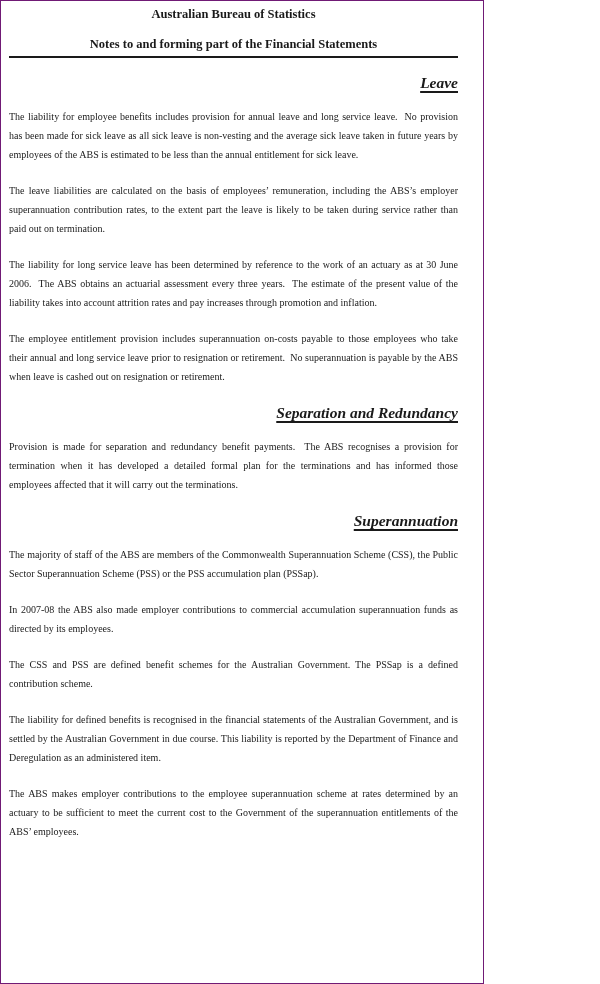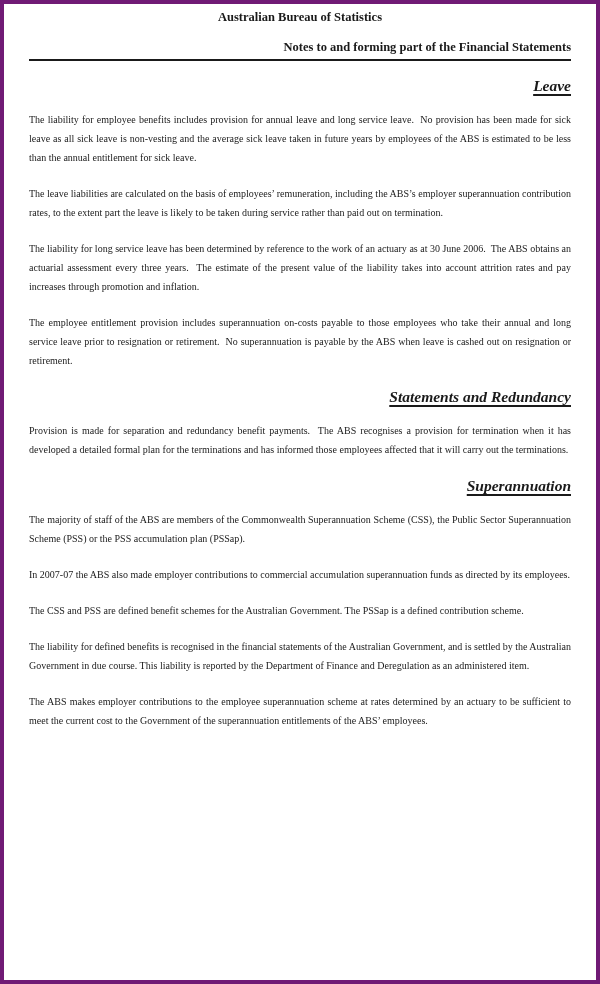--- a/index.html
+++ b/index.html
@@ -2,42 +2,42 @@
 <html><head>
 <meta charset="utf-8">
 <style>
   html, body {
     margin: 0;
     padding: 0;
     background: #ffffff;
   }
   .page {
     position: relative;
-    width: 600px;
+    width: 484px;
     height: 984px;
     box-sizing: border-box;
     background: #ffffff;
-    border: 4px solid #701a75;
-    padding: 6px 25px 0 25px;
+    border: 1px solid #701a75;
+    padding: 6px 25px 0 8px;
     font-family: "Liberation Serif", "DejaVu Serif", serif;
     color: #1a1a1a;
     overflow: hidden;
   }
   .doc-title {
     font-size: 12.5px;
     line-height: 15px;
     font-weight: bold;
     text-align: center;
     margin: 0 0 15px 0;
   }
   .doc-subtitle {
     font-size: 12.5px;
     line-height: 15px;
     font-weight: bold;
-    text-align: right;
+    text-align: center;
     padding-bottom: 4px;
     border-bottom: 2px solid #1a1a1a;
     margin: 0 0 15px 0;
   }
   .section-heading {
     font-size: 15.5px;
     line-height: 20px;
     font-weight: bold;
     font-style: italic;
     text-decoration: underline;
@@ -68,26 +68,26 @@
 
   <section>
     <h2 class="section-heading">Leave</h2>
     <p class="para">The liability for employee benefits includes provision for annual leave and long service leave.&nbsp; No provision has been made for sick leave as all sick leave is non-vesting and the average sick leave taken in future years by employees of the ABS is estimated to be less than the annual entitlement for sick leave.</p>
     <p class="para">The leave liabilities are calculated on the basis of employees’ remuneration, including the ABS’s employer superannuation contribution rates, to the extent part the leave is likely to be taken during service rather than paid out on termination.</p>
     <p class="para">The liability for long service leave has been determined by reference to the work of an actuary as at 30 June 2006.&nbsp; The ABS obtains an actuarial assessment every three years.&nbsp; The estimate of the present value of the liability takes into account attrition rates and pay increases through promotion and inflation.</p>
     <p class="para">The employee entitlement provision includes superannuation on-costs payable to those employees who take their annual and long service leave prior to resignation or retirement.&nbsp; No superannuation is payable by the ABS when leave is cashed out on resignation or retirement.</p>
   </section>
 
   <section>
-    <h2 class="section-heading">Statements and Redundancy</h2>
+    <h2 class="section-heading">Separation and Redundancy</h2>
     <p class="para">Provision is made for separation and redundancy benefit payments.&nbsp; The ABS recognises a provision for termination when it has developed a detailed formal plan for the terminations and has informed those employees affected that it will carry out the terminations.</p>
   </section>
 
   <section>
     <h2 class="section-heading">Superannuation</h2>
     <p class="para">The majority of staff of the ABS are members of the Commonwealth Superannuation Scheme (CSS), the Public Sector Superannuation Scheme (PSS) or the PSS accumulation plan (PSSap).</p>
-    <p class="para">In 2007-07 the ABS also made employer contributions to commercial accumulation superannuation funds as directed by its employees.</p>
+    <p class="para">In 2007-08 the ABS also made employer contributions to commercial accumulation superannuation funds as directed by its employees.</p>
     <p class="para">The CSS and PSS are defined benefit schemes for the Australian Government. The PSSap is a defined contribution scheme.</p>
     <p class="para">The liability for defined benefits is recognised in the financial statements of the Australian Government, and is settled by the Australian Government in due course. This liability is reported by the Department of Finance and Deregulation as an administered item.</p>
     <p class="para">The ABS makes employer contributions to the employee superannuation scheme at rates determined by an actuary to be sufficient to meet the current cost to the Government of the superannuation entitlements of the ABS’ employees.</p>
   </section>
 
 </div>
 
 </body></html>

